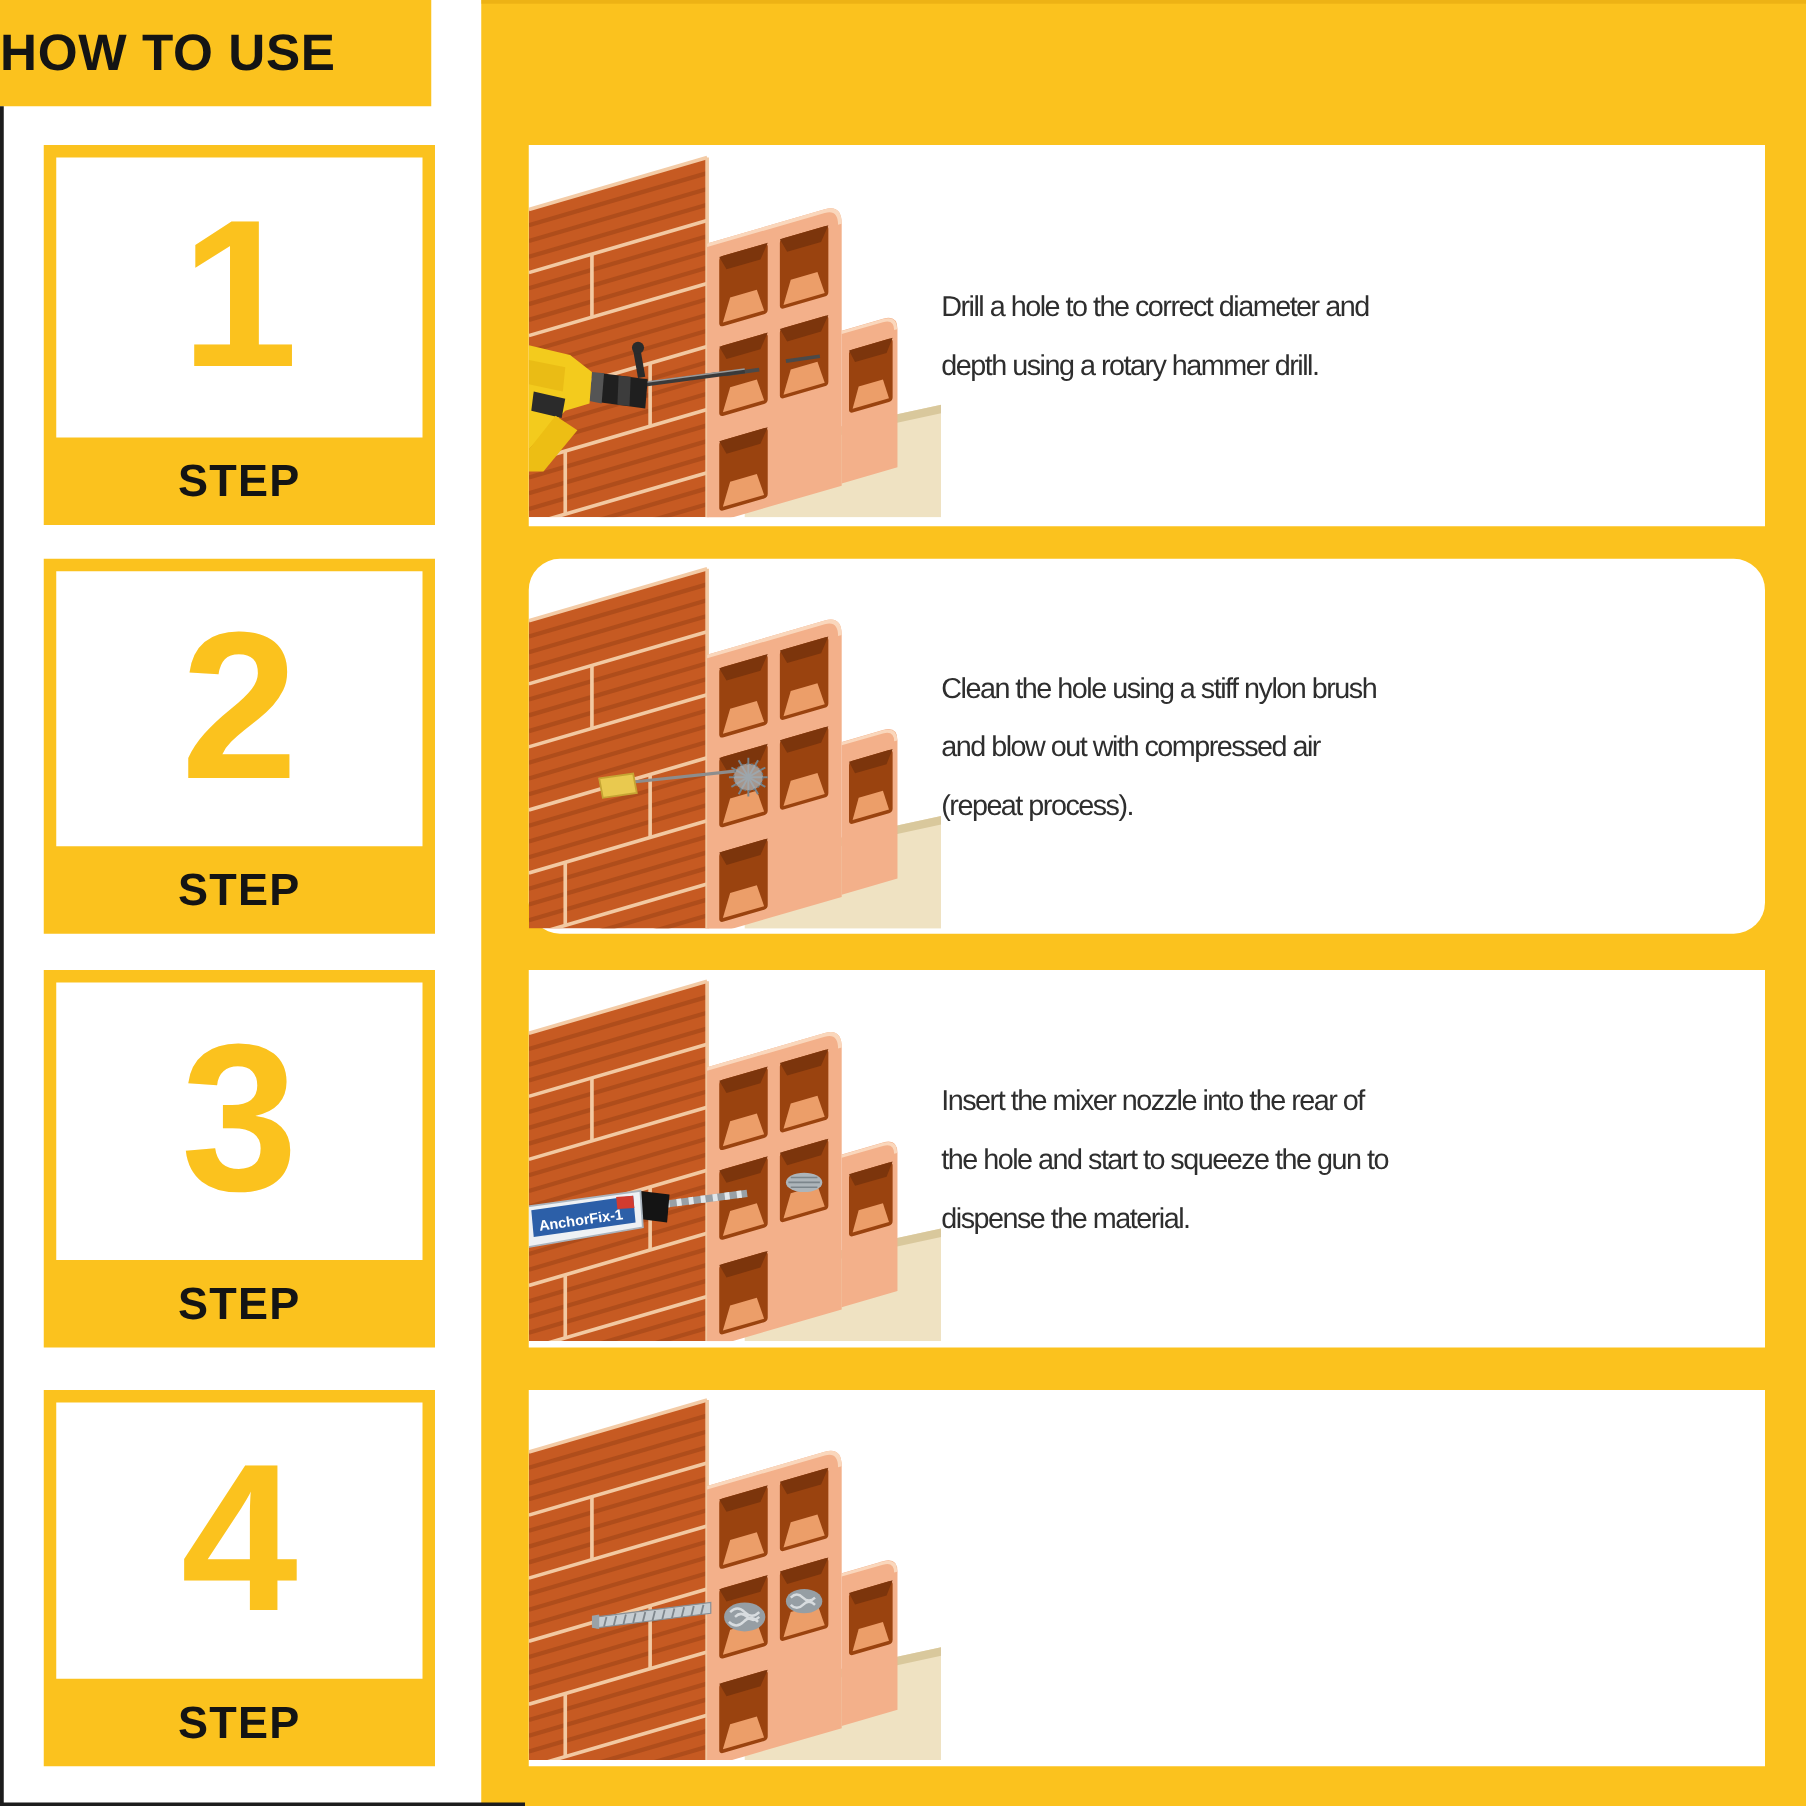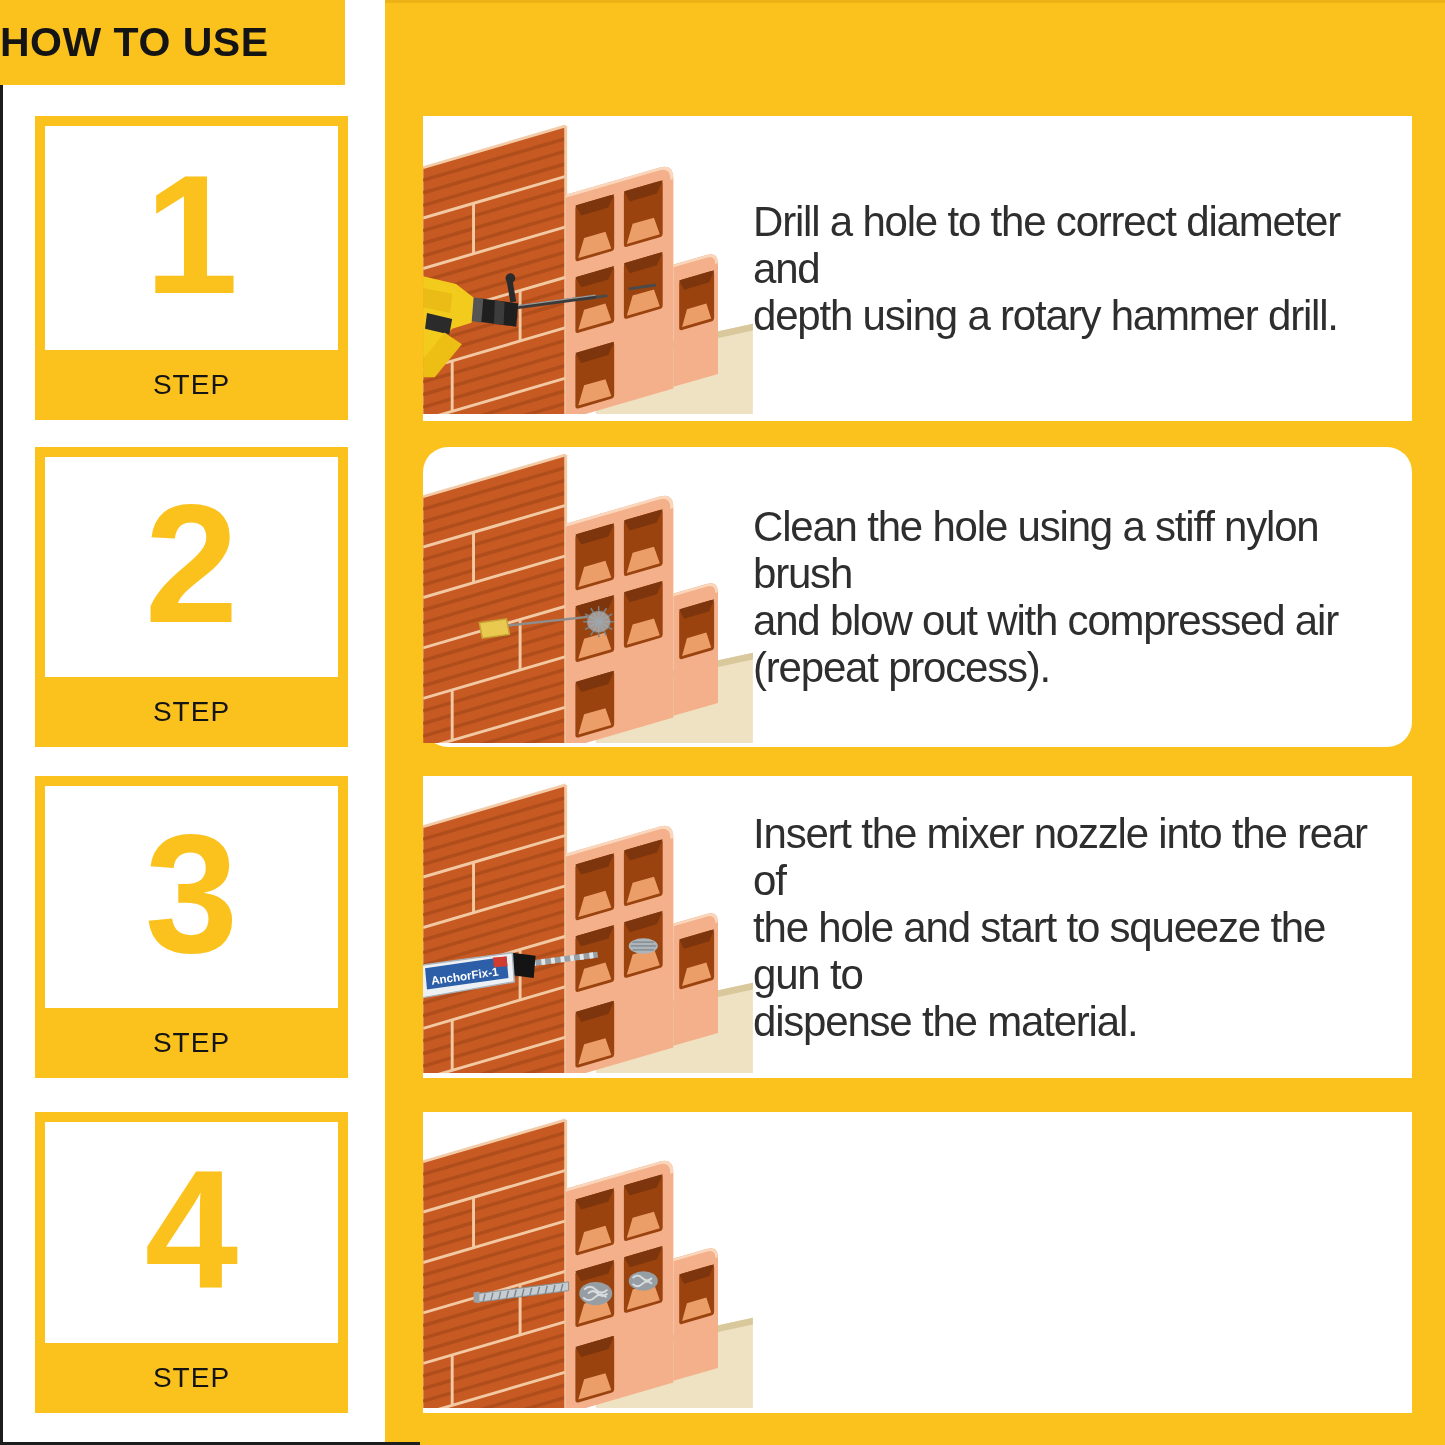--- a/index.html
+++ b/index.html
@@ -25,21 +25,21 @@
   .card-white{
     position:absolute;left:10px;right:10px;top:10px;bottom:70px;background:#ffffff;
     display:flex;align-items:center;justify-content:center;
   }
   .card-number{
     font-size:168px;font-weight:700;color:#FBC21E;line-height:1;margin-top:-6px;
   }
   .card-label{
     position:absolute;left:0;right:0;bottom:0;height:70px;
     display:flex;align-items:center;justify-content:center;
-    font-size:28px;font-weight:400;color:#141414;letter-spacing:1px;
+    font-size:36px;font-weight:700;color:#141414;letter-spacing:1px;
   }
   
   .edge-left{position:absolute;left:0;top:85px;bottom:0;width:3px;background:#1d1d1d;}
   .edge-bottom{position:absolute;left:0;bottom:0;height:3px;width:420px;background:#1d1d1d;}
   
   .right-panel{
     position:absolute;left:385px;top:0;width:1060px;height:1445px;background:#FBC21E;
   }
   .right-panel .top-shade{
     position:absolute;left:0;top:0;right:0;height:3px;background:#E2A60E;opacity:.55;
@@ -48,21 +48,21 @@
     position:absolute;left:38px;width:989px;background:#ffffff;
     display:flex;align-items:center;
   }
   .row-1{top:116px;height:305px;}
   .row-2{top:447px;height:300px;border-radius:25px;}
   .row-3{top:776px;height:302px;}
   .row-4{top:1112px;height:301px;}
   .scene{width:330px;height:291px;flex:0 0 auto;display:block;}
   .row-text{
     margin:0 18px 0 0;width:650px;
-    font-size:42px;line-height:47px;letter-spacing:-1.2px;font-weight:400;
+    font-size:23px;line-height:47px;letter-spacing:-1.2px;font-weight:400;
     color:#2e2e2e;white-space:pre-line;
   }
   .defs-holder{position:absolute;width:0;height:0;overflow:hidden;}
 </style>
 </head>
 <body>
 
 <svg class="defs-holder" xmlns="http://www.w3.org/2000/svg" aria-hidden="true">
   <defs>
     <clipPath id="wallClip">

